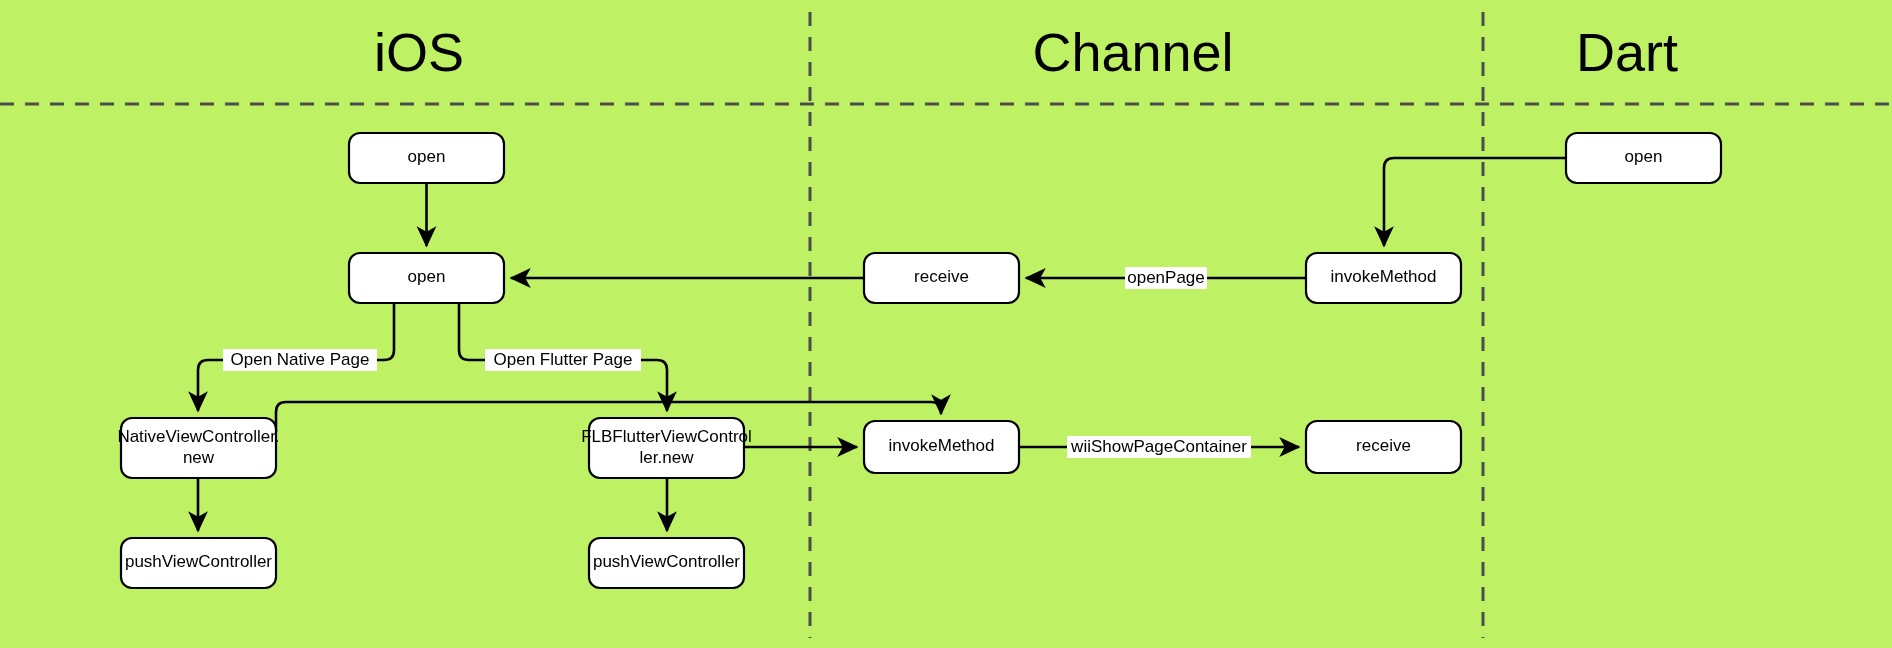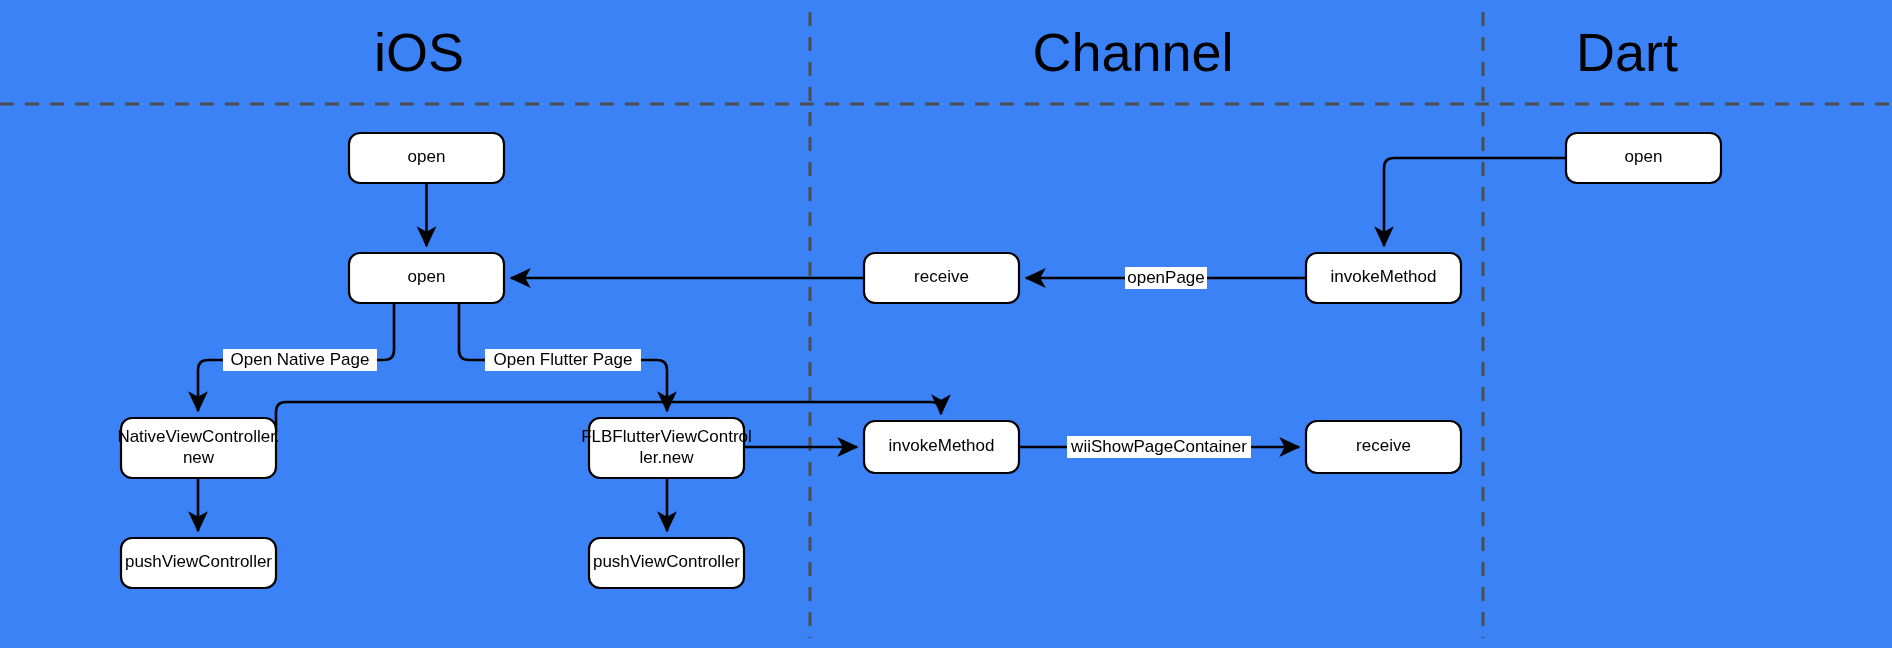--- a/index.html
+++ b/index.html
@@ -10,21 +10,21 @@
   body {
     width: 1892px;
     height: 648px;
     font-family: "Liberation Sans", sans-serif;
     overflow: hidden;
   }
   #diagram-root {
     position: relative;
     width: 1892px;
     height: 648px;
-    background: #3b82f6;
+    background: #bef264;
   }
   svg#diagram-svg {
     position: absolute;
     left: 0;
     top: 0;
     width: 1892px;
     height: 648px;
     display: block;
   }
   .lane-title {

